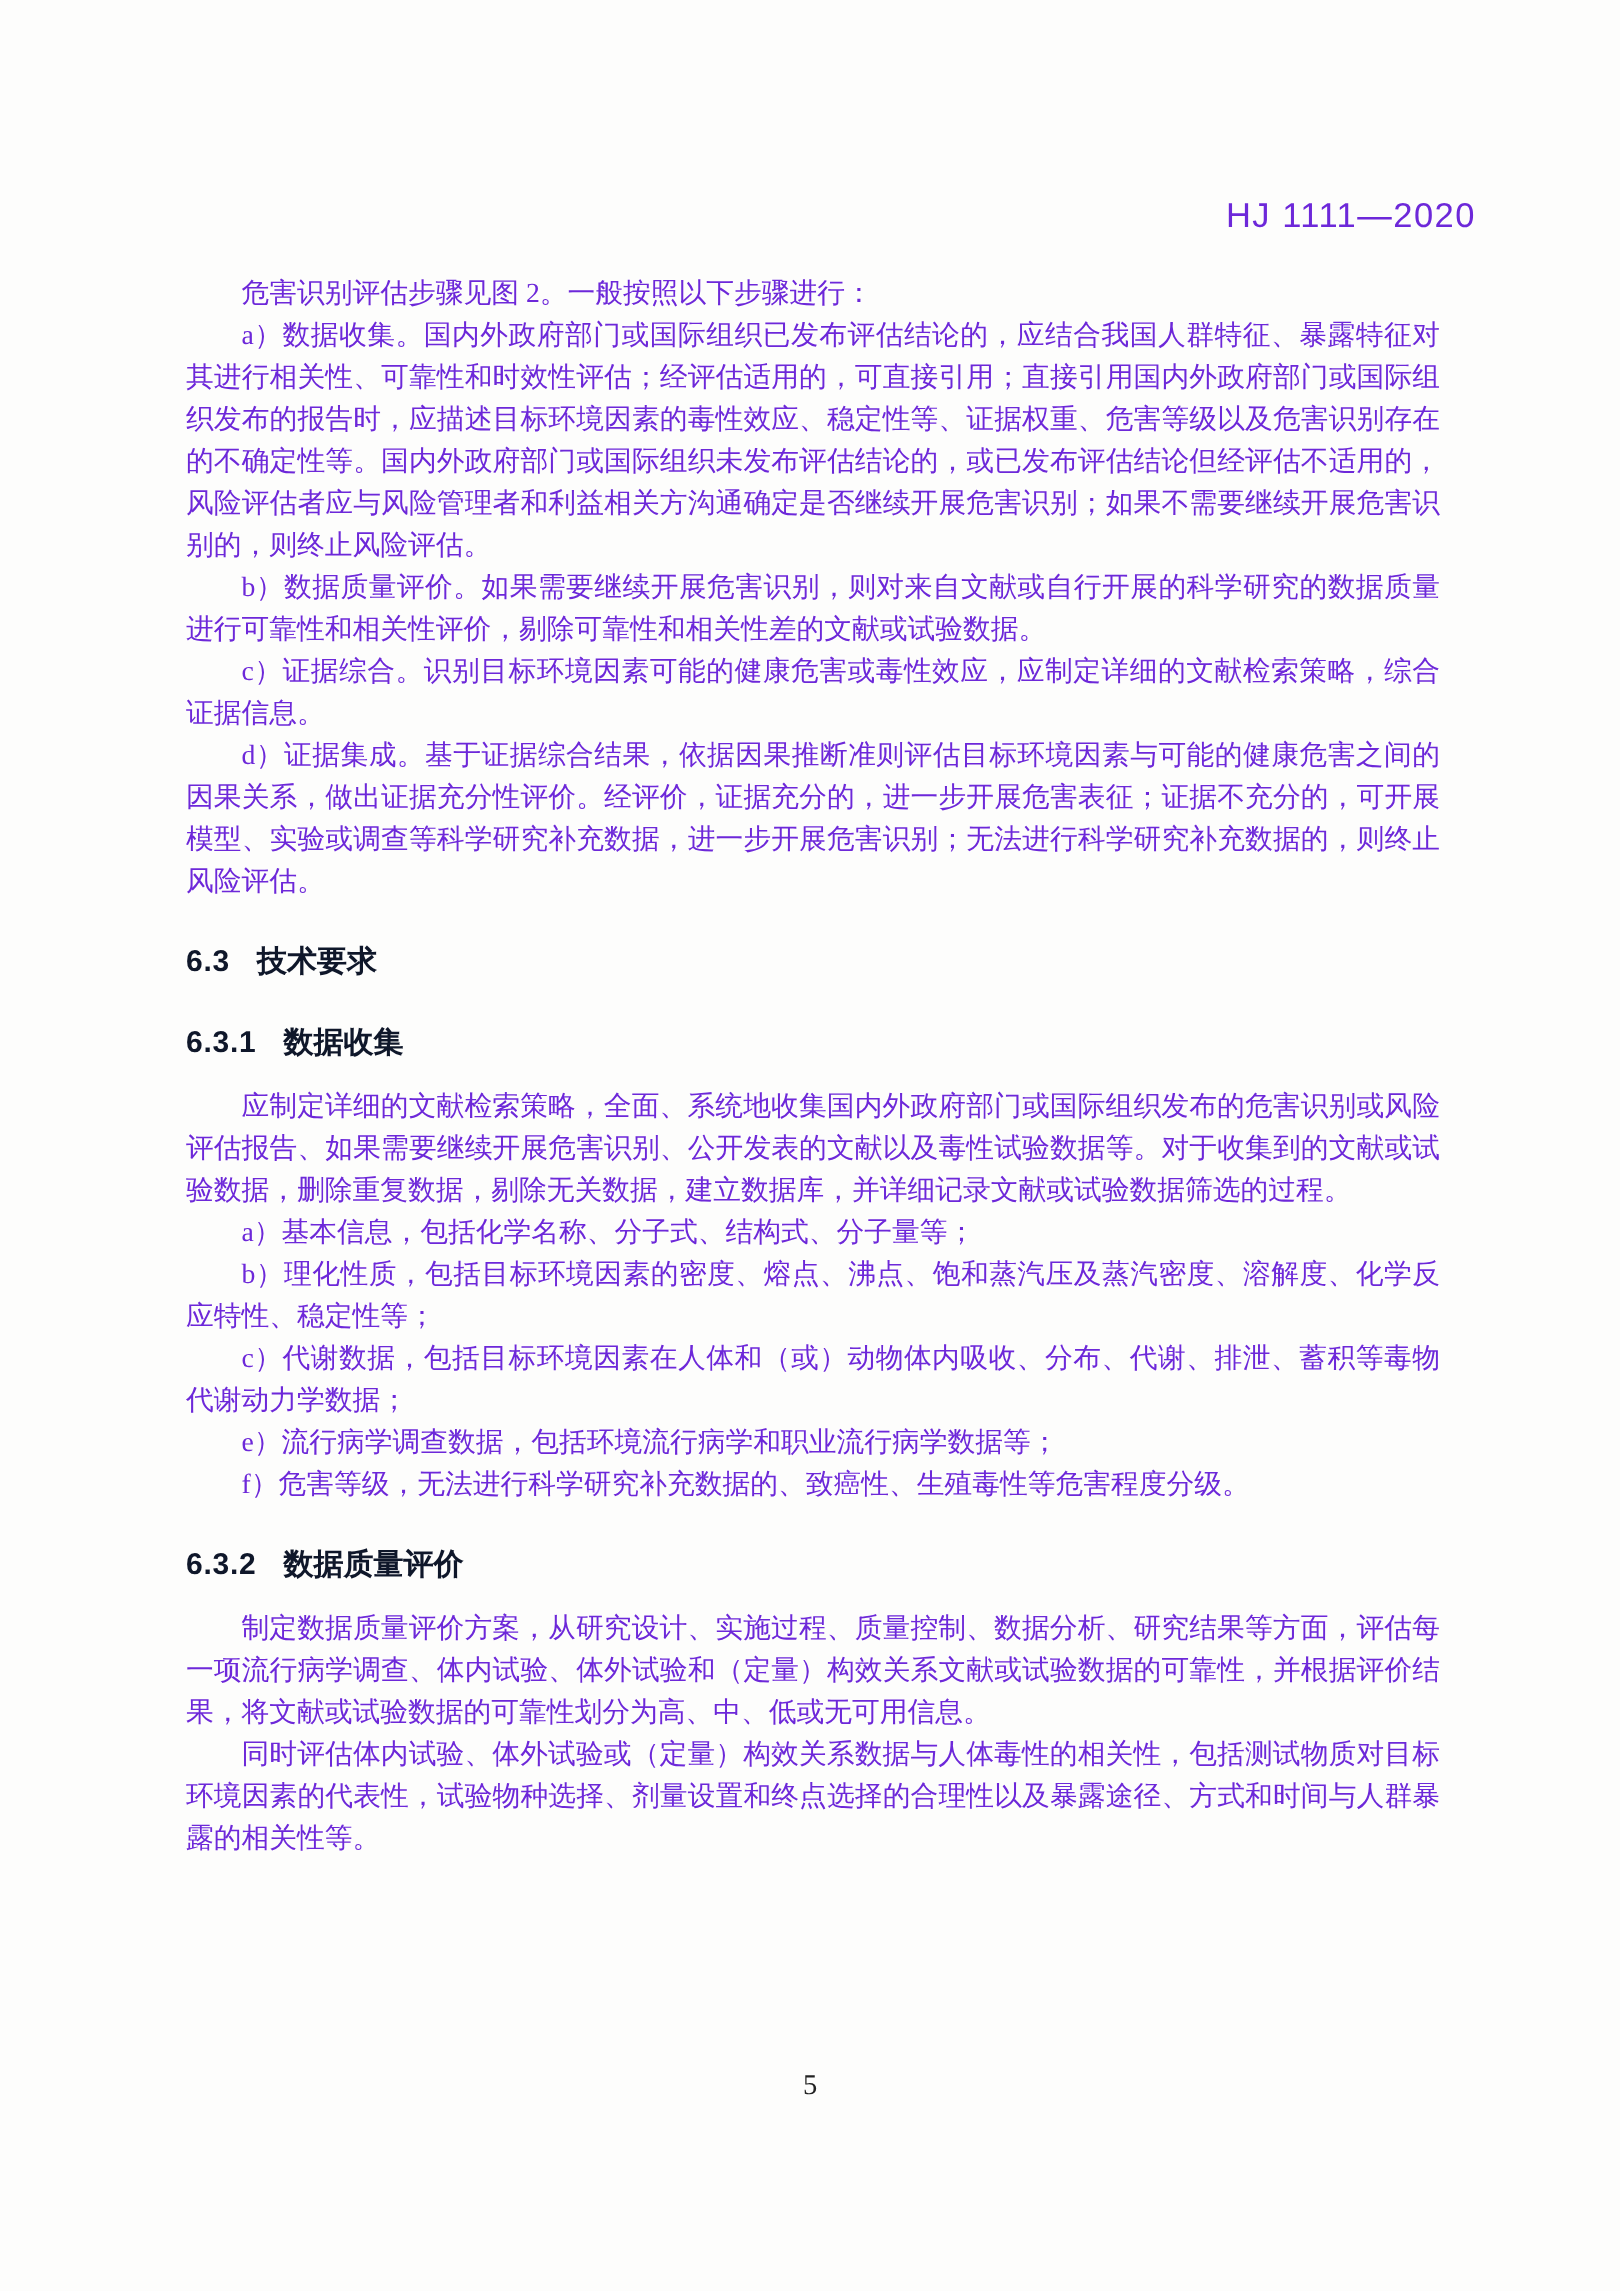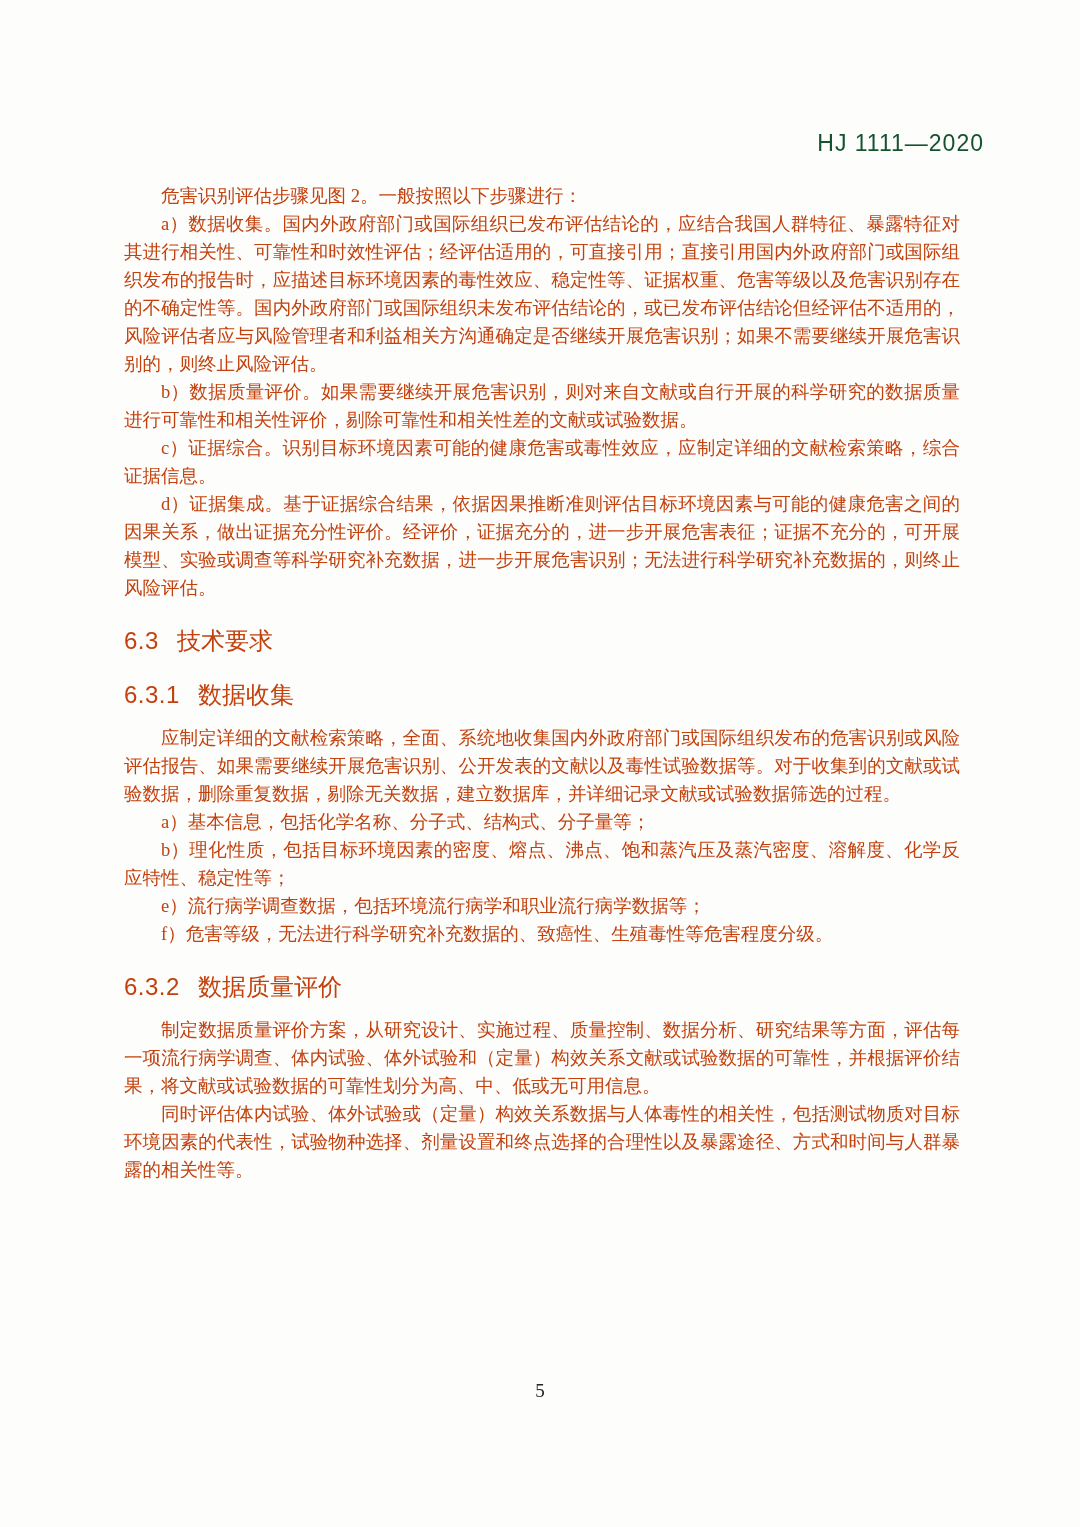--- a/index.html
+++ b/index.html
@@ -17,44 +17,44 @@
     color: #1c1c1c;
   }
   .doc-code {
     position: absolute;
     top: 130px;
     right: 96px;
     font-family: "Liberation Sans", "DejaVu Sans", sans-serif;
     font-size: 23px;
     font-weight: 500;
     letter-spacing: 1px;
-    color: #14532d;
+    color: #6d28d9;
   }
   .content {
     position: absolute;
     left: 124px;
     top: 182px;
     width: 836px;
   }
   p.body-p {
     margin: 0;
     font-size: 18.5px;
     line-height: 28px;
     text-align: justify;
     text-indent: 2em;
     word-break: break-all;
-    color: #c2410c;
+    color: #6d28d9;
   }
   h2.sec-heading {
     margin: 24px 0 14px 0;
     font-family: "Liberation Sans", "DejaVu Sans", sans-serif;
-    font-size: 24px;
-    font-weight: normal;
+    font-size: 20px;
+    font-weight: bold;
     line-height: 30px;
-    color: #c2410c;
+    color: #0f172a;
   }
   h2.sec-heading .sec-num {
     margin-right: 18px;
     letter-spacing: 0.5px;
   }
   .page-number {
     position: absolute;
     top: 1380px;
     left: 0;
     width: 100%;
@@ -78,20 +78,21 @@
     <p class="body-p">c）证据综合。识别目标环境因素可能的健康危害或毒性效应，应制定详细的文献检索策略，综合证据信息。</p>
     <p class="body-p">d）证据集成。基于证据综合结果，依据因果推断准则评估目标环境因素与可能的健康危害之间的因果关系，做出证据充分性评价。经评价，证据充分的，进一步开展危害表征；证据不充分的，可开展模型、实验或调查等科学研究补充数据，进一步开展危害识别；无法进行科学研究补充数据的，则终止风险评估。</p>
 
     <h2 class="sec-heading"><span class="sec-num">6.3</span><span class="sec-title">技术要求</span></h2>
 
     <h2 class="sec-heading"><span class="sec-num">6.3.1</span><span class="sec-title">数据收集</span></h2>
 
     <p class="body-p">应制定详细的文献检索策略，全面、系统地收集国内外政府部门或国际组织发布的危害识别或风险评估报告、如果需要继续开展危害识别、公开发表的文献以及毒性试验数据等。对于收集到的文献或试验数据，删除重复数据，剔除无关数据，建立数据库，并详细记录文献或试验数据筛选的过程。</p>
     <p class="body-p">a）基本信息，包括化学名称、分子式、结构式、分子量等；</p>
     <p class="body-p">b）理化性质，包括目标环境因素的密度、熔点、沸点、饱和蒸汽压及蒸汽密度、溶解度、化学反应特性、稳定性等；</p>
+    <p class="body-p">c）代谢数据，包括目标环境因素在人体和（或）动物体内吸收、分布、代谢、排泄、蓄积等毒物代谢动力学数据；</p>
     <p class="body-p">e）流行病学调查数据，包括环境流行病学和职业流行病学数据等；</p>
     <p class="body-p">f）危害等级，无法进行科学研究补充数据的、致癌性、生殖毒性等危害程度分级。</p>
 
     <h2 class="sec-heading"><span class="sec-num">6.3.2</span><span class="sec-title">数据质量评价</span></h2>
 
     <p class="body-p">制定数据质量评价方案，从研究设计、实施过程、质量控制、数据分析、研究结果等方面，评估每一项流行病学调查、体内试验、体外试验和（定量）构效关系文献或试验数据的可靠性，并根据评价结果，将文献或试验数据的可靠性划分为高、中、低或无可用信息。</p>
     <p class="body-p">同时评估体内试验、体外试验或（定量）构效关系数据与人体毒性的相关性，包括测试物质对目标环境因素的代表性，试验物种选择、剂量设置和终点选择的合理性以及暴露途径、方式和时间与人群暴露的相关性等。</p>
 
   </div>
 

